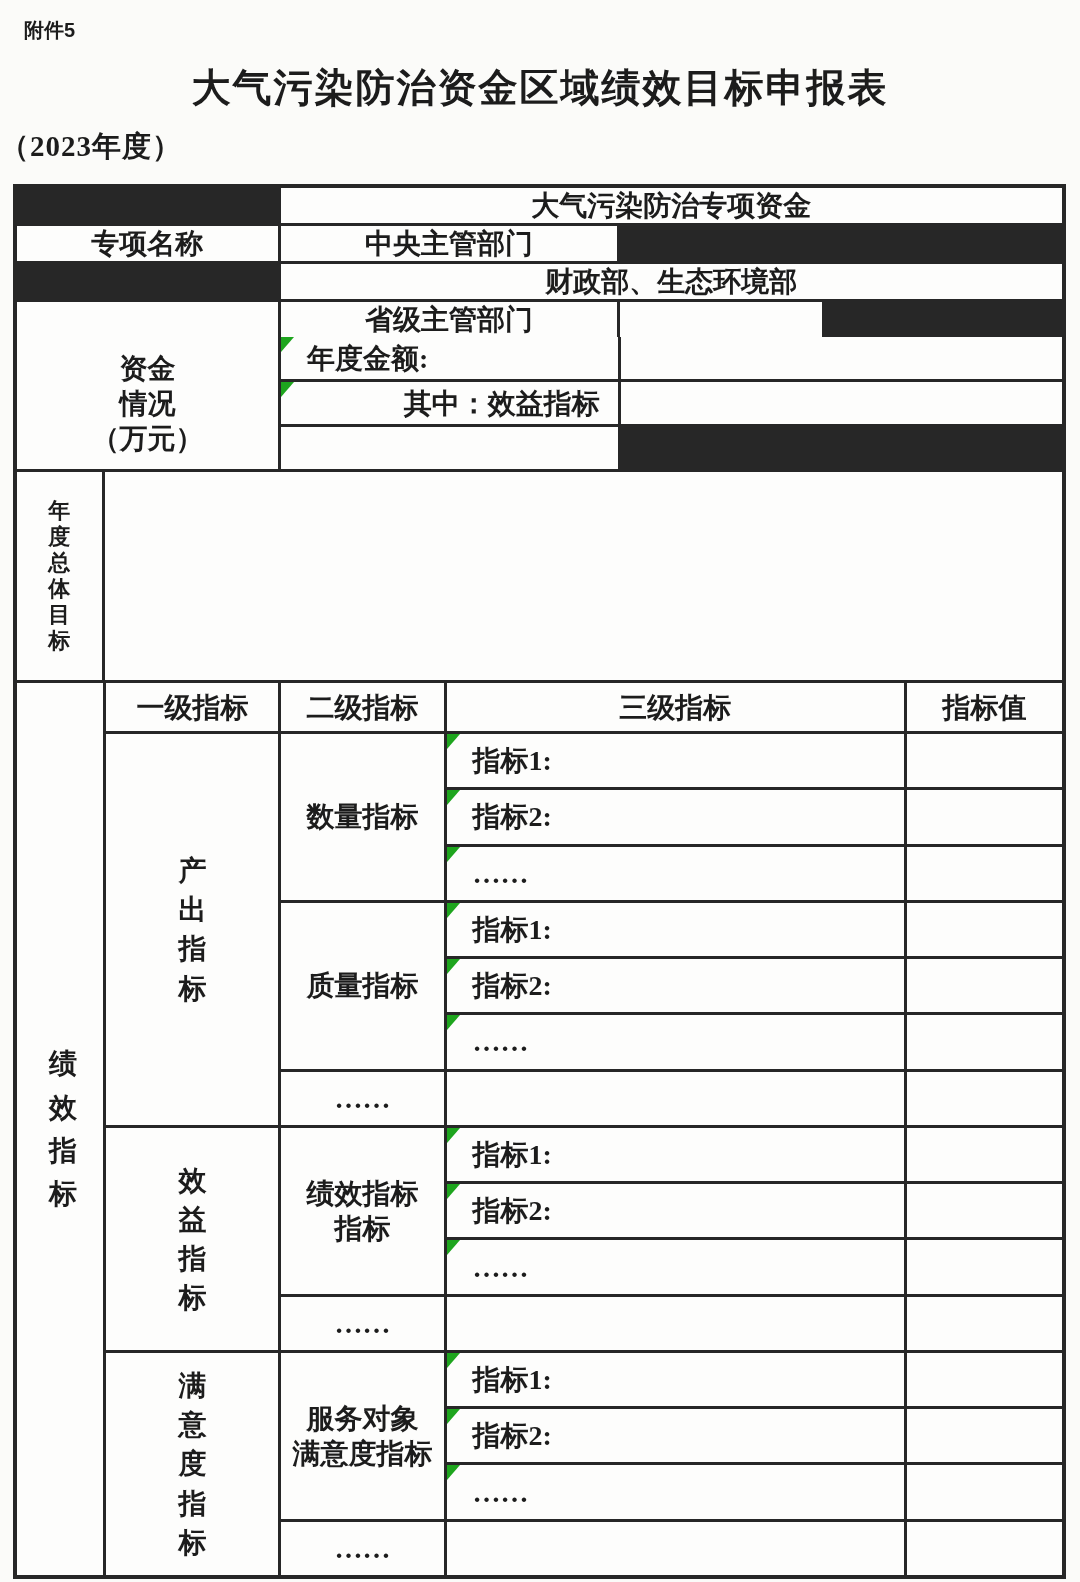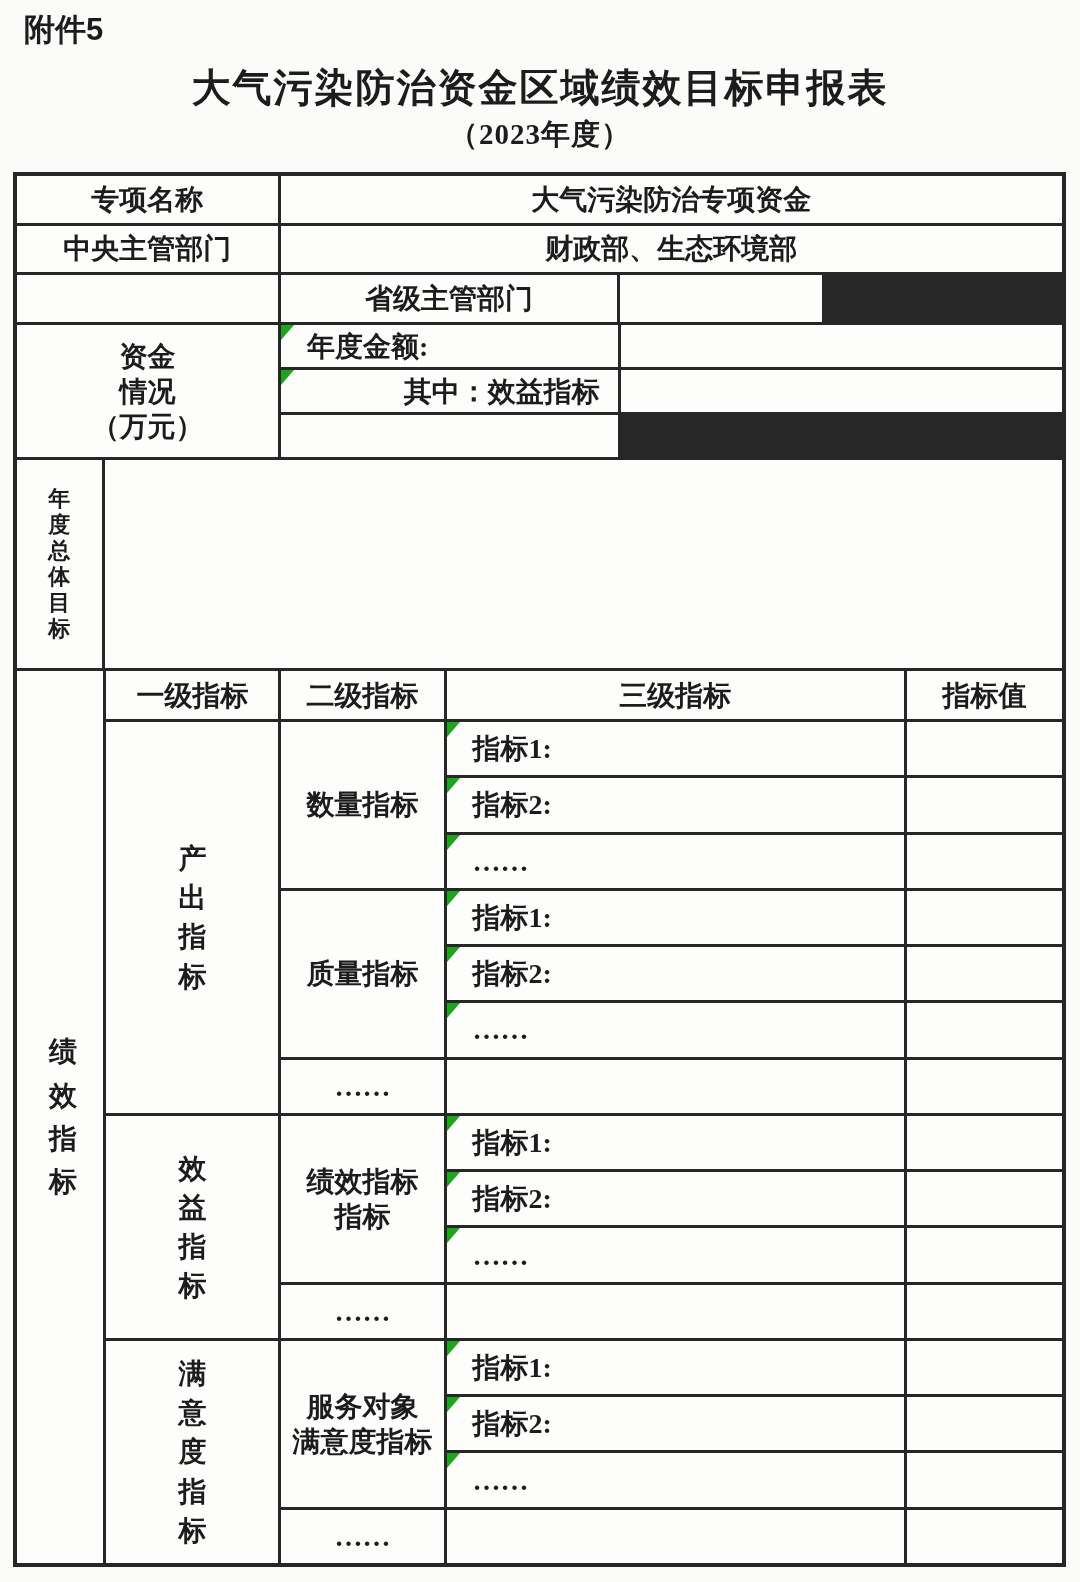--- a/index.html
+++ b/index.html
@@ -9,34 +9,33 @@
     color: #1c1c1c;
     font-family: "Liberation Serif", "DejaVu Serif", serif;
   }
   body { height: 1582px; overflow: hidden; }
 
   
   .attachment {
     padding: 12px 0 0 24px;
     font-family: "Liberation Sans", "DejaVu Sans", sans-serif;
     font-weight: bold;
-    font-size: 31px;
+    font-size: 20px;
     line-height: 36px;
   }
   .doc-title {
     margin-top: 16px;
     text-align: center;
     font-size: 39px;
     font-weight: bold;
     letter-spacing: 2px;
     line-height: 48px;
   }
   .doc-subtitle {
-    margin-top: 4px;
-    text-align: center;
+    margin-top: 16px;
     font-size: 29px;
     font-weight: bold;
     letter-spacing: 1px;
     line-height: 36px;
   }
 
   
   .form-wrap {
     margin: 20px 14px 0 13px;
     width: 1053px;
@@ -90,22 +89,22 @@
 </head>
 <body>
 
 <div class="attachment">附件5</div>
 <div class="doc-title">大气污染防治资金区域绩效目标申报表</div>
 <div class="doc-subtitle">（2023年度）</div>
 
 <div class="form-wrap">
 
   <div class="sec sec1">
+    <div class="cell" style="grid-column:2/5">大气污染防治专项资金</div>
     <div class="cell">专项名称</div>
-    <div class="cell" style="grid-column:2/5">大气污染防治专项资金</div>
 
     <div class="cell">中央主管部门</div>
     <div class="cell" style="grid-column:2/5">财政部、生态环境部</div>
 
     <div class="cell"></div>
     <div class="cell">省级主管部门</div>
     <div class="cell"></div>
   </div>
 
   <div class="sec sec2">

